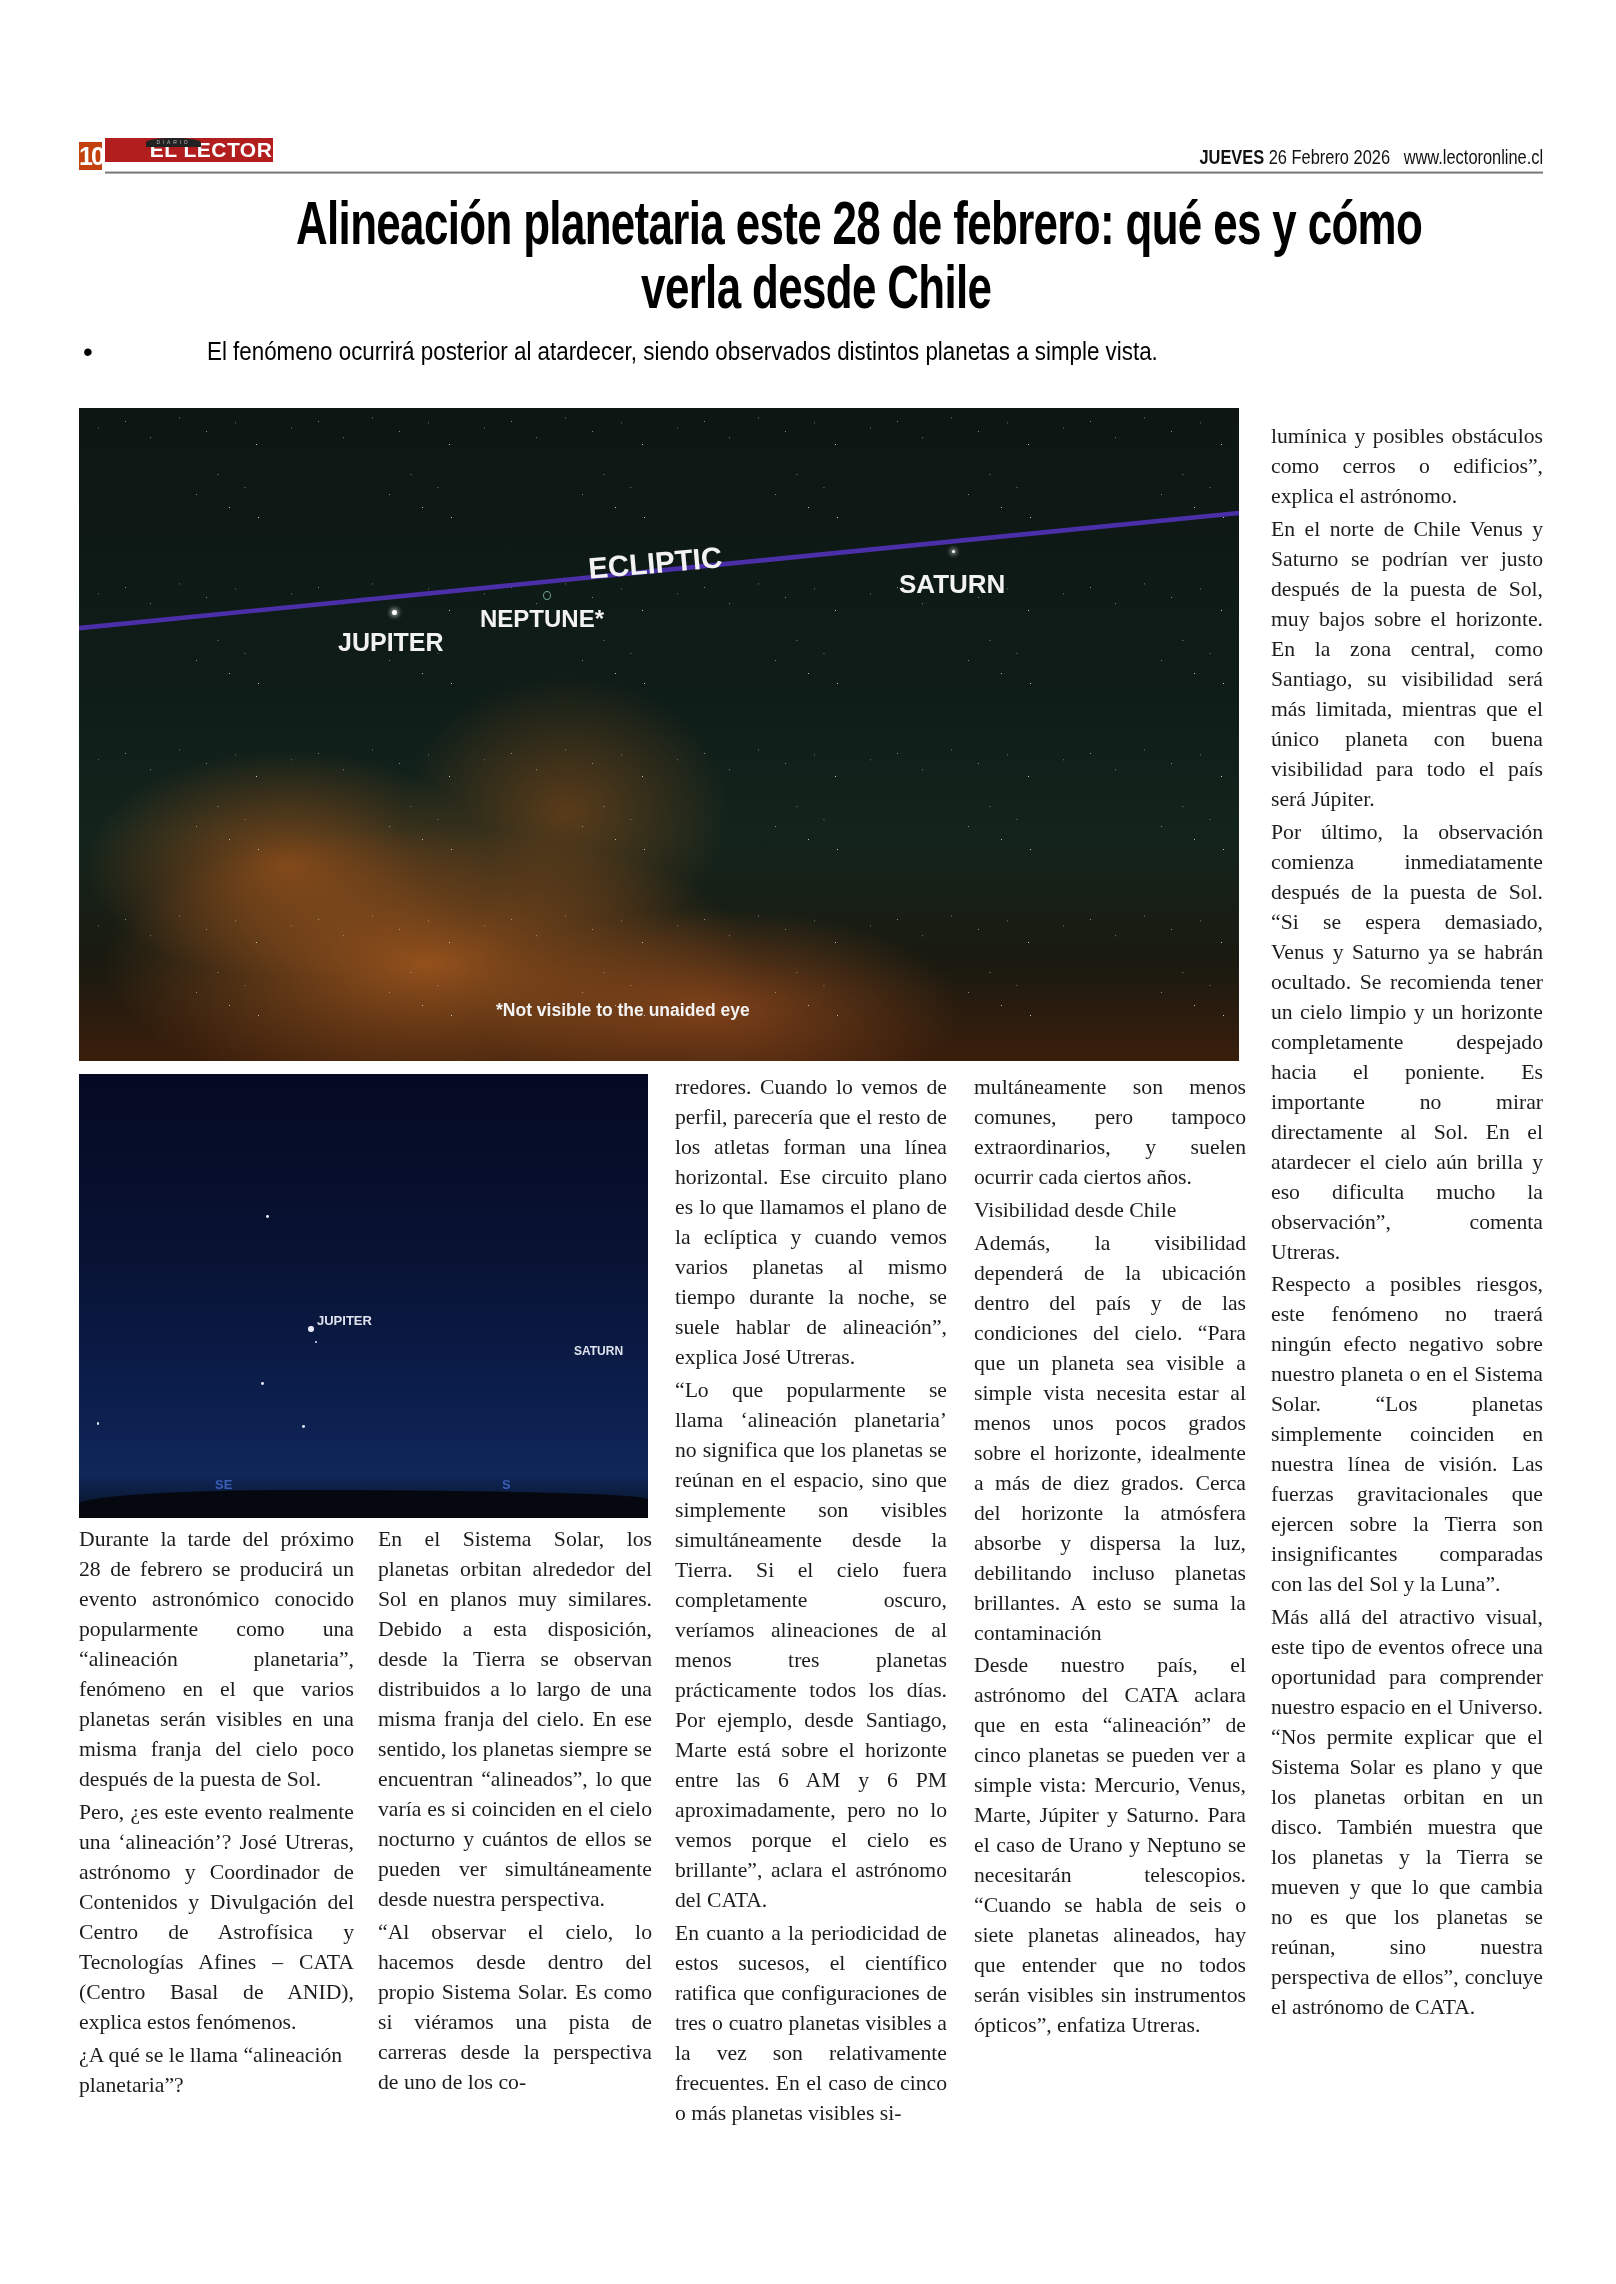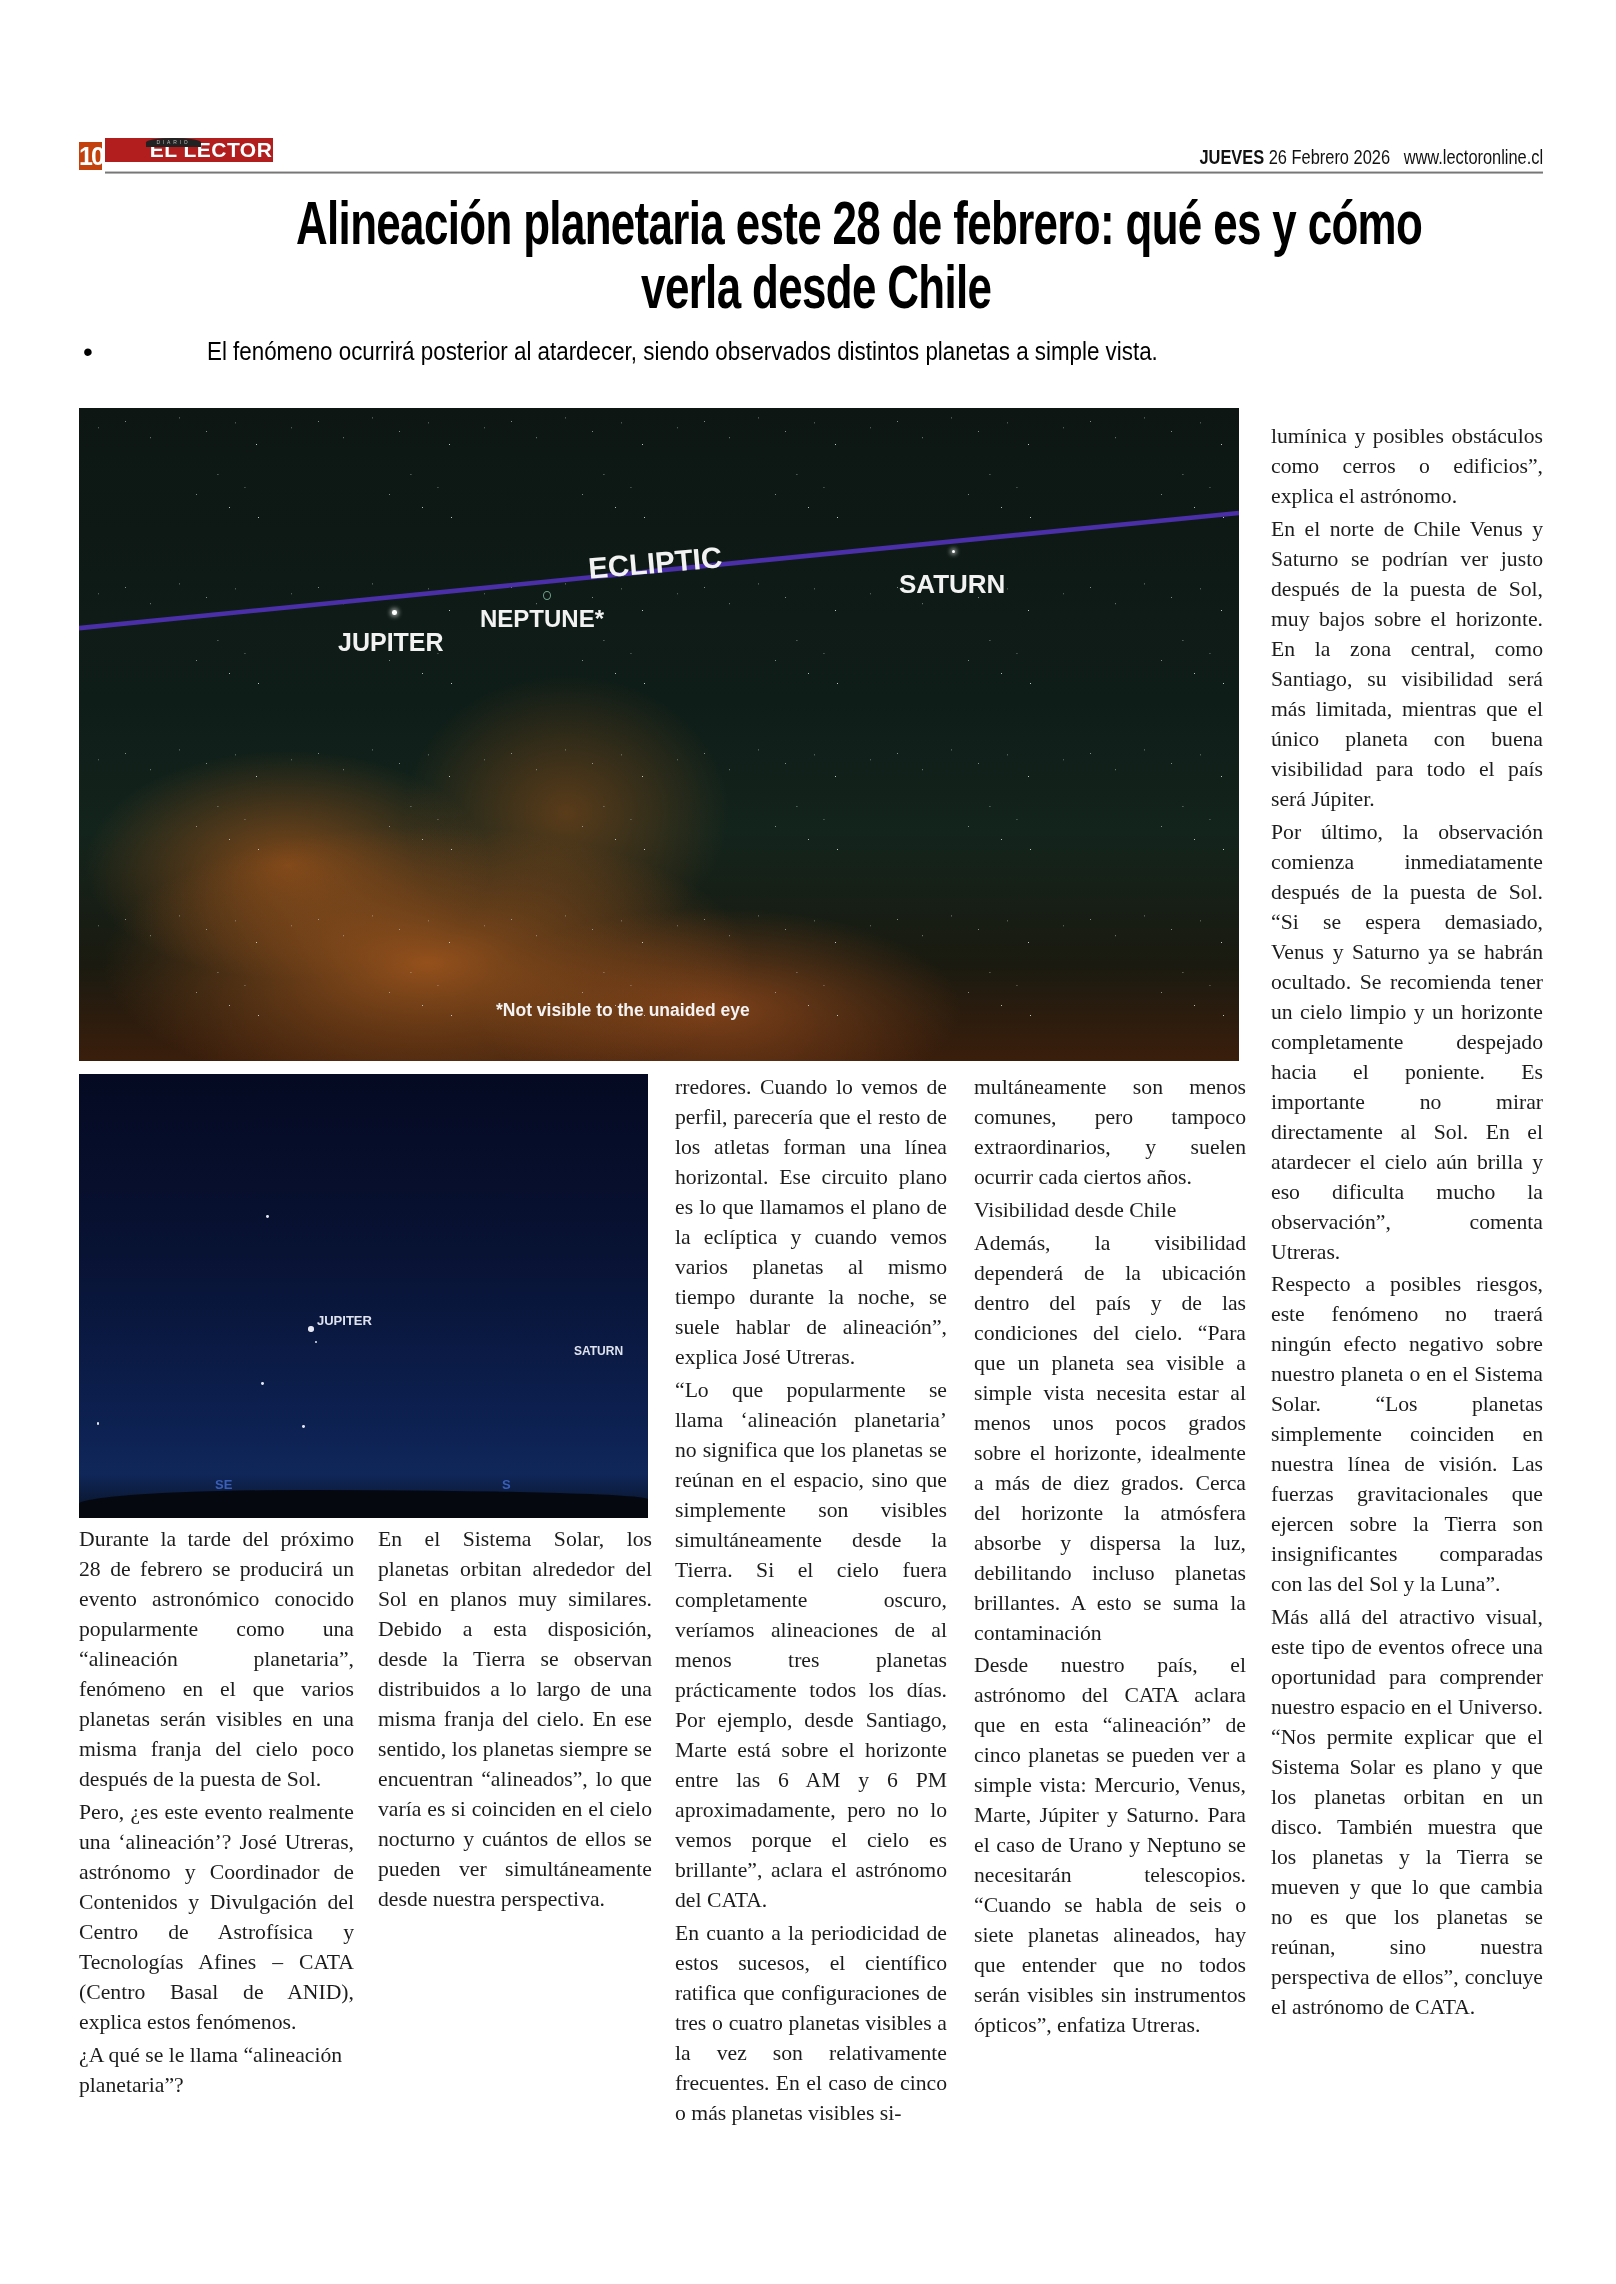--- a/index.html
+++ b/index.html
@@ -123,20 +123,21 @@
 </div>
 
 <div class="col col1">
   <p>Durante la tarde del próximo 28 de febrero se producirá un evento astronómico conocido popularmente como una “alineación planetaria”, fenómeno en el que varios planetas serán visibles en una misma franja del cielo poco después de la puesta de Sol.</p>
   <p>Pero, ¿es este evento realmente una ‘alineación’? José Utreras, astrónomo y Coordinador de Contenidos y Divulgación del Centro de Astrofísica y Tecnologías Afines – CATA (Centro Basal de ANID), explica estos fenómenos.</p>
   <p style="text-align:left;">¿A qué se le llama “alineación planetaria”?</p>
 </div>
 
 <div class="col col2">
   <p>En el Sistema Solar, los planetas orbitan alrededor del Sol en planos muy similares. Debido a esta disposición, desde la Tierra se observan distribuidos a lo largo de una misma franja del cielo. En ese sentido, los planetas siempre se encuentran “alineados”, lo que varía es si coinciden en el cielo nocturno y cuántos de ellos se pueden ver simultáneamente desde nuestra perspectiva.</p>
+  <p>“Al observar el cielo, lo hacemos desde dentro del propio Sistema Solar. Es como si viéramos una pista de carreras desde la perspectiva de uno de los co-</p>
 </div>
 
 <div class="col col3">
   <p>rredores. Cuando lo vemos de perfil, parecería que el resto de los atletas forman una línea horizontal. Ese circuito plano es lo que llamamos el plano de la eclíptica y cuando vemos varios planetas al mismo tiempo durante la noche, se suele hablar de alineación”, explica José Utreras.</p>
   <p>“Lo que popularmente se llama ‘alineación planetaria’ no significa que los planetas se reúnan en el espacio, sino que simplemente son visibles simultáneamente desde la Tierra. Si el cielo fuera completamente oscuro, veríamos alineaciones de al menos tres planetas prácticamente todos los días. Por ejemplo, desde Santiago, Marte está sobre el horizonte entre las 6 AM y 6 PM aproximadamente, pero no lo vemos porque el cielo es brillante”, aclara el astrónomo del CATA.</p>
   <p>En cuanto a la periodicidad de estos sucesos, el científico ratifica que configuraciones de tres o cuatro planetas visibles a la vez son relativamente frecuentes. En el caso de cinco o más planetas visibles si-</p>
 </div>
 
 <div class="col col4">
   <p>multáneamente son menos comunes, pero tampoco extraordinarios, y suelen ocurrir cada ciertos años.</p>

